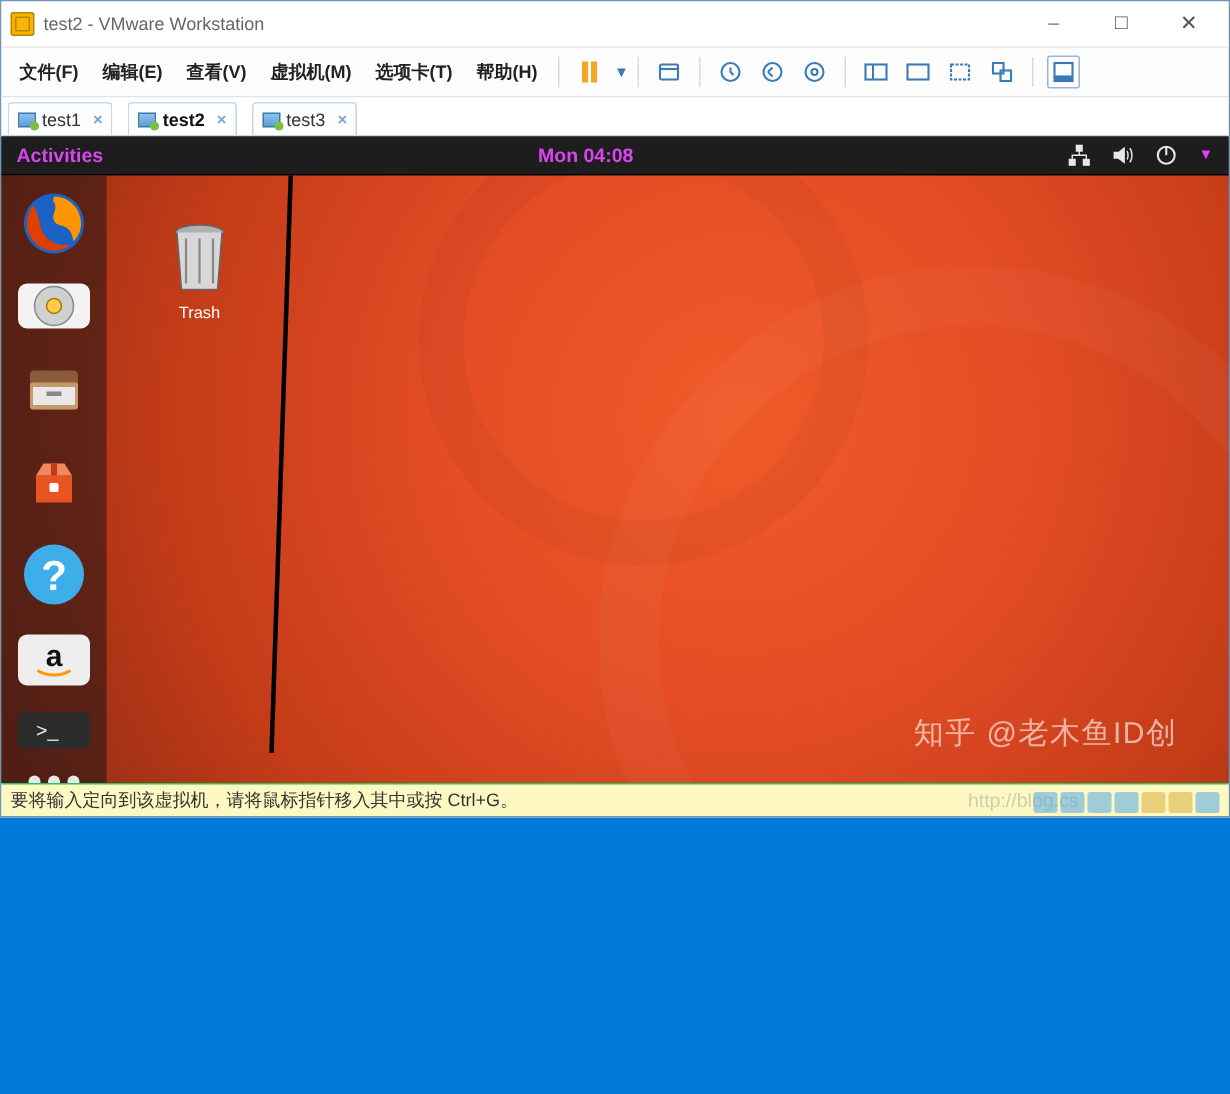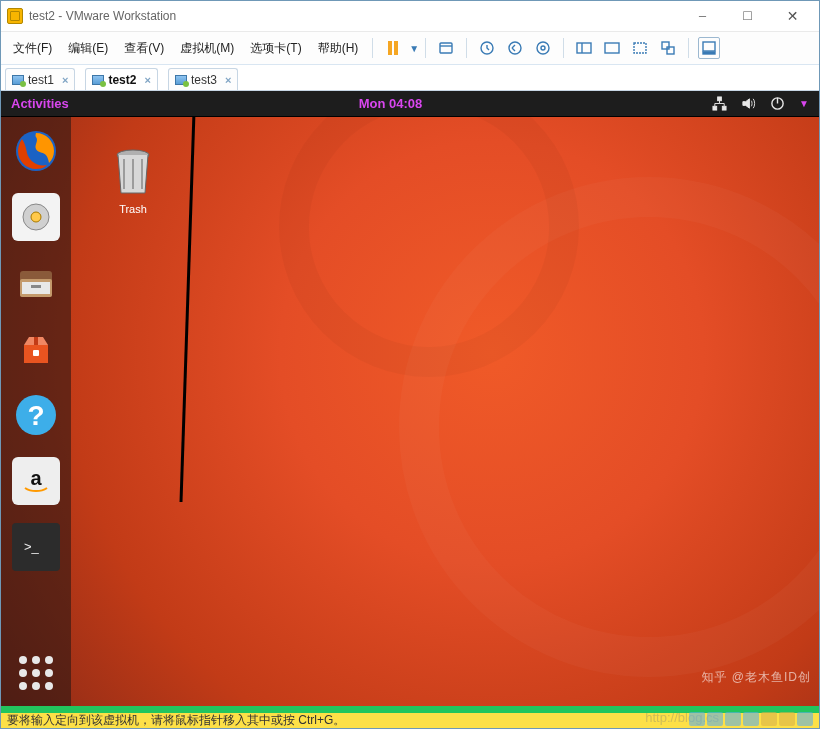--- a/index.html
+++ b/index.html
@@ -1,29 +1,29 @@
 <!DOCTYPE html>
 <html><head>
 <meta charset="utf-8">
 <style>
   * { box-sizing: border-box; margin: 0; padding: 0; font-family: "Segoe UI", "Microsoft YaHei", sans-serif; }
   html, body { width: 820px; height: 729px; overflow: hidden; background: #0078d7; }
-  .window { width: 820px; height: 729px; background: #fff; display: flex; flex-direction: column; border: 1px solid #6f98b7; }
+  .window { width: 820px; height: 545px; background: #fff; display: flex; flex-direction: column; border: 1px solid #6f98b7; }
   
   
   .titlebar { height: 30px; background: #fff; display: flex; align-items: center; padding: 0 4px 0 6px; font-size: 12px; color: #666; }
   .titlebar .logo { width: 16px; height: 16px; background: #f7b500; border: 1px solid #b38700; border-radius: 2px; margin-right: 6px; position: relative; }
   .titlebar .logo::after{content:"";position:absolute;inset:2px;border:1px solid #b38700;border-radius:1px;}
   .titlebar .title { flex: 1; }
   .win-controls { display: flex; }
   .win-controls div { width: 45px; height: 28px; display: flex; align-items: center; justify-content: center; color: #555; font-size: 14px; font-family: "Segoe UI Symbol"; }
   
   
   .menubar { height: 34px; background: #fdfdfd; border-top: 1px solid #eaeaea; border-bottom: 1px solid #d9e6f2; display: flex; align-items: center; padding: 0 4px; font-size: 12px; color: #222; }
-  .menubar .item { padding: 4px 8px; white-space: nowrap; }
+  .menubar .item { padding: 4px 8px; white-space: nowrap; font-weight: bold; }
   .menubar .sep { width: 1px; height: 20px; background: #d0dde8; margin: 0 6px; }
   .menubar .tb-btn { width: 22px; height: 22px; margin: 0 3px; display:flex;align-items:center;justify-content:center; color:#2b6aa6; position:relative;}
   .menubar svg { width:16px;height:16px; stroke:#3a7bb5; stroke-width:1.4; fill:none; }
   .pause-icon span{display:inline-block;width:4px;height:14px;background:#f5a623;margin:0 1px;}
   .dropdown-arrow{color:#3a7bb5;font-size:10px;margin-left:2px;}
   
   
   .tabs { height: 26px; background: #fff; border-bottom: 1px solid #c7d6e4; display: flex; align-items: flex-end; padding-left: 4px; font-size: 12px; }
   .tab { height: 22px; border: 1px solid #c7d6e4; border-bottom: none; border-radius: 3px 3px 0 0; margin-right: 10px; padding: 0 6px 0 6px; display: flex; align-items: center; gap: 4px; background: #fdfdfd; color: #333; min-width: 70px; }
   .tab.active { background: #fff; font-weight: bold; color:#111;}
@@ -48,31 +48,31 @@
   .dock { position:absolute; left:0; top:0; bottom:0; width:70px; background: rgba(30,20,20,0.55); display:flex; flex-direction:column; align-items:center; padding-top:10px; gap:18px;}
   .dock-item{width:48px;height:48px;border-radius:6px;display:flex;align-items:center;justify-content:center;position:relative;}
   .dock-grid{margin-top:auto;margin-bottom:16px;display:grid;grid-template-columns:repeat(3,8px);grid-template-rows:repeat(3,8px);gap:5px;}
   .dock-grid span{width:8px;height:8px;background:#e8e8e8;border-radius:50%;}
   
   
   .trash{position:absolute;left:110px;top:30px;text-align:center;color:#fff;font-size:11px;}
   .trash .bin{width:44px;height:50px;margin:0 auto 6px;position:relative;}
   
   
-  .statusbar { height:22px; background:#fde047; border-top:7px solid #22c55e; font-size:12px; color:#333; display:flex;align-items:center;padding:0 6px; position:relative;}
+  .statusbar { height:22px; background:#fef9c3; border-top:1px solid #22c55e; font-size:12px; color:#333; display:flex;align-items:center;padding:0 6px; position:relative;}
   .status-icons{position:absolute;right:6px;bottom:2px;display:flex;gap:2px;}
   .status-icons span{width:16px;height:14px;background:#5faee3;border-radius:2px;opacity:.6;}
   .status-icons span:nth-child(5){background:#d8b24a;}
   .status-icons span:nth-child(6){background:#d8b24a;}
   
   
   .arrow-annot{position:absolute;left:115px;top:-75px;pointer-events:none;z-index:50;width:200px;height:480px;}
   
   
-  .wm{position:absolute;right:8px;bottom:20px;color:rgba(255,255,255,0.6);font-size:12px;font-weight:500;letter-spacing:1px;}
+  .wm{position:absolute;right:34px;bottom:20px;color:rgba(255,255,255,0.6);font-size:20px;font-weight:500;letter-spacing:1px;}
   .wm2{position:absolute;right:100px;bottom:3px;color:rgba(120,120,120,0.35);font-size:13px;}
 </style>
 </head>
 <body>
 
 <div class="window">
 
   <div class="titlebar">
     <div class="logo"></div>
     <div class="title">test2 - VMware Workstation</div>

